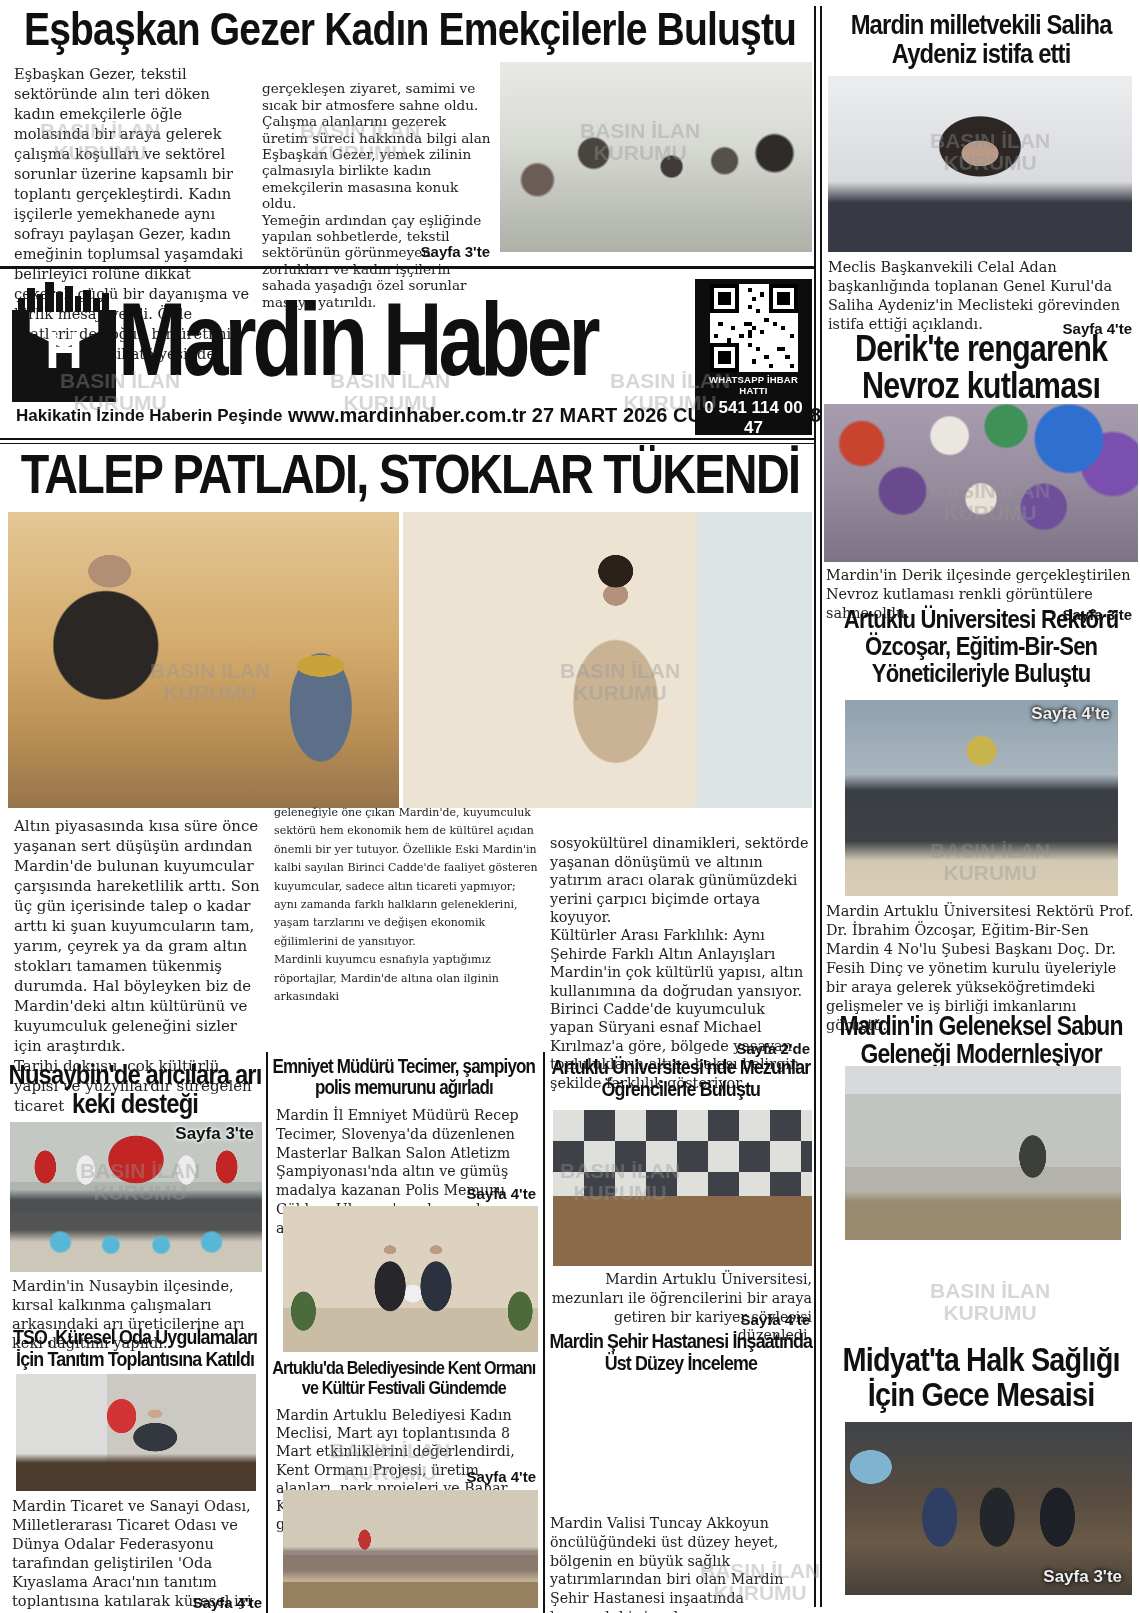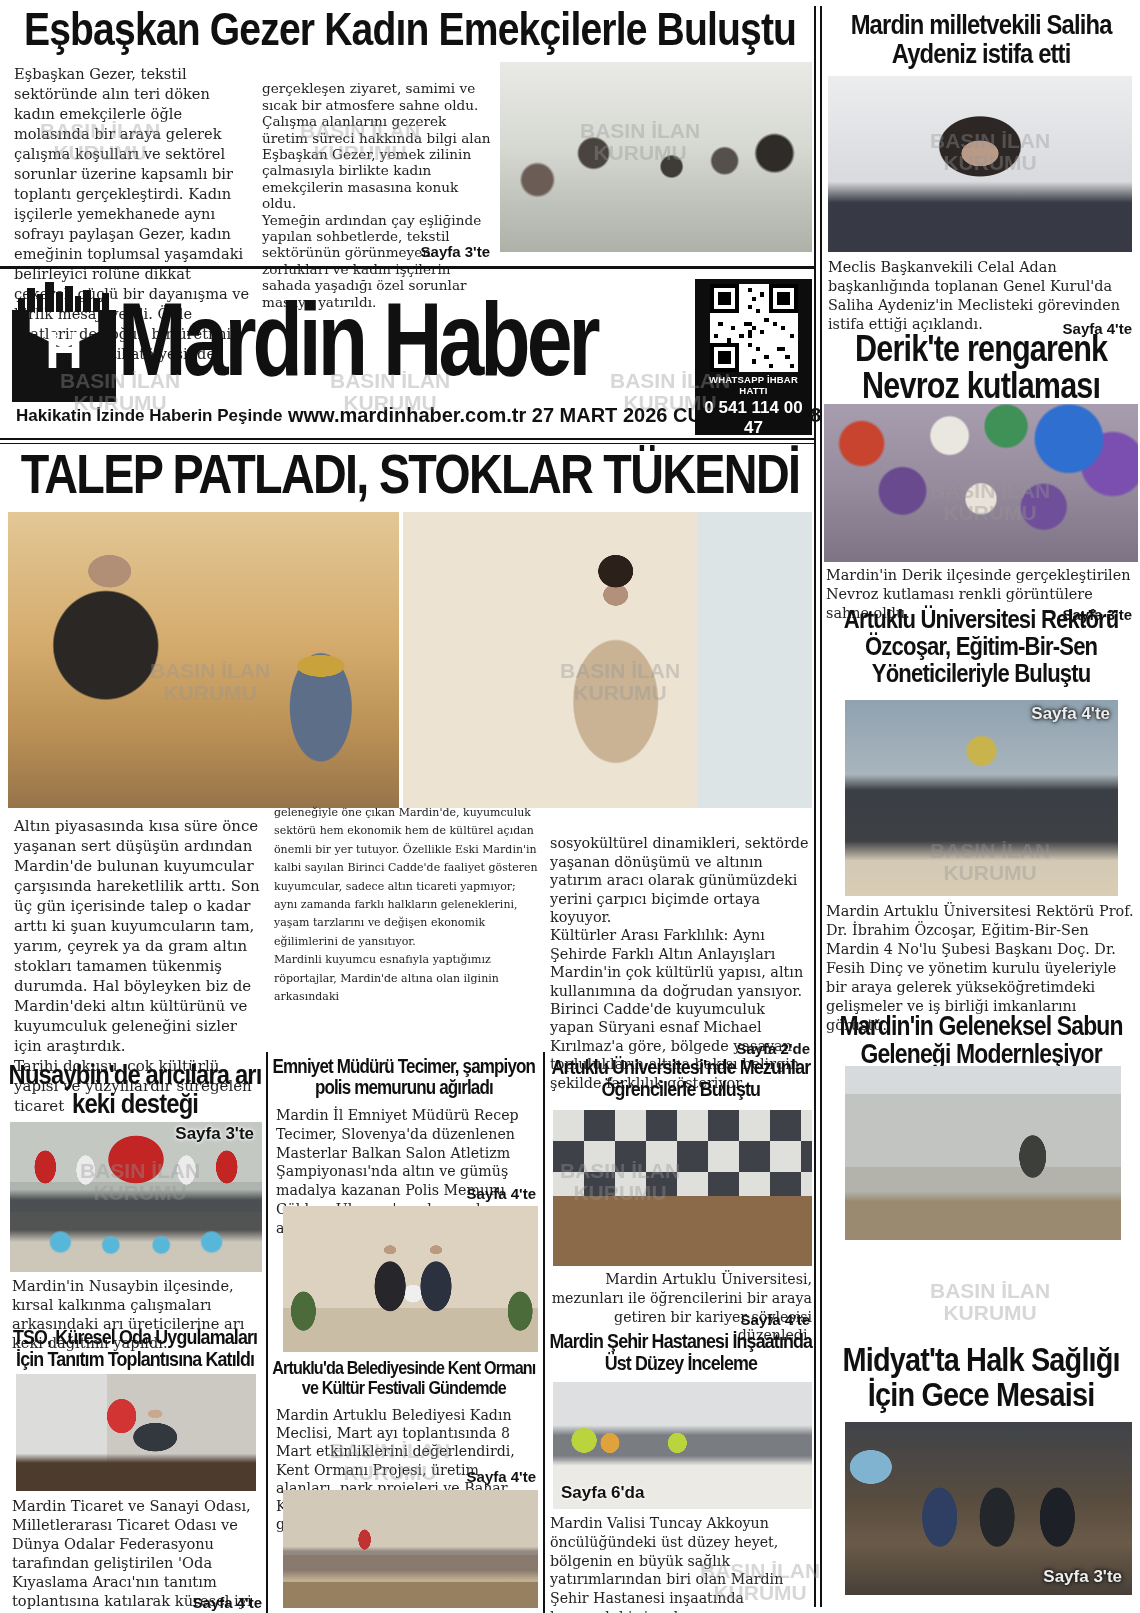--- a/index.html
+++ b/index.html
@@ -356,23 +356,20 @@
   <div class="photo p-kadin" id="m2-photo" title="Artuklu Belediyesi Kadın Meclisi toplantısı"></div>
 
   <div class="abs hl sqz" id="b1-hl">Artuklu Üniversitesi'nde Mezunlar Öğrencilerle Buluştu</div>
   <div class="photo p-mezunlar" id="b1-photo" title="Amfide kariyer söyleşisi"></div>
   <div class="abs body-txt" id="b1-body">
     <span>Mardin Artuklu Üniversitesi, mezunları ile öğrencilerini bir araya getiren bir kariyer söyleşisi düzenledi.</span>
     <span class="pref pref-abs">Sayfa 4'te</span>
   </div>
 
   <div class="abs hl sqz" id="b2-hl">Mardin Şehir Hastanesi İnşaatında Üst Düzey İnceleme</div>
-  <div class="photo p-hastane" id="b2-photo" title="Heyet hastane inşaatında projeleri inceliyor">
-    <span class="oref" style="bottom:6px;left:8px;">Sayfa 6'da</span>
-  </div>
   <div class="abs body-txt" id="b2-body">Mardin Valisi Tuncay Akkoyun öncülüğündeki üst düzey heyet, bölgenin en büyük sağlık yatırımlarından biri olan Mardin Şehir Hastanesi inşaatında kapsamlı bir inceleme gerçekleştirdi.</div>
 
   <span class="wm" id="w1">BASIN İLAN
 KURUMU</span>
   <span class="wm" id="w2">BASIN İLAN
 KURUMU</span>
   <span class="wm" id="w3">BASIN İLAN
 KURUMU</span>
   <span class="wm" id="w4">BASIN İLAN
 KURUMU</span>

